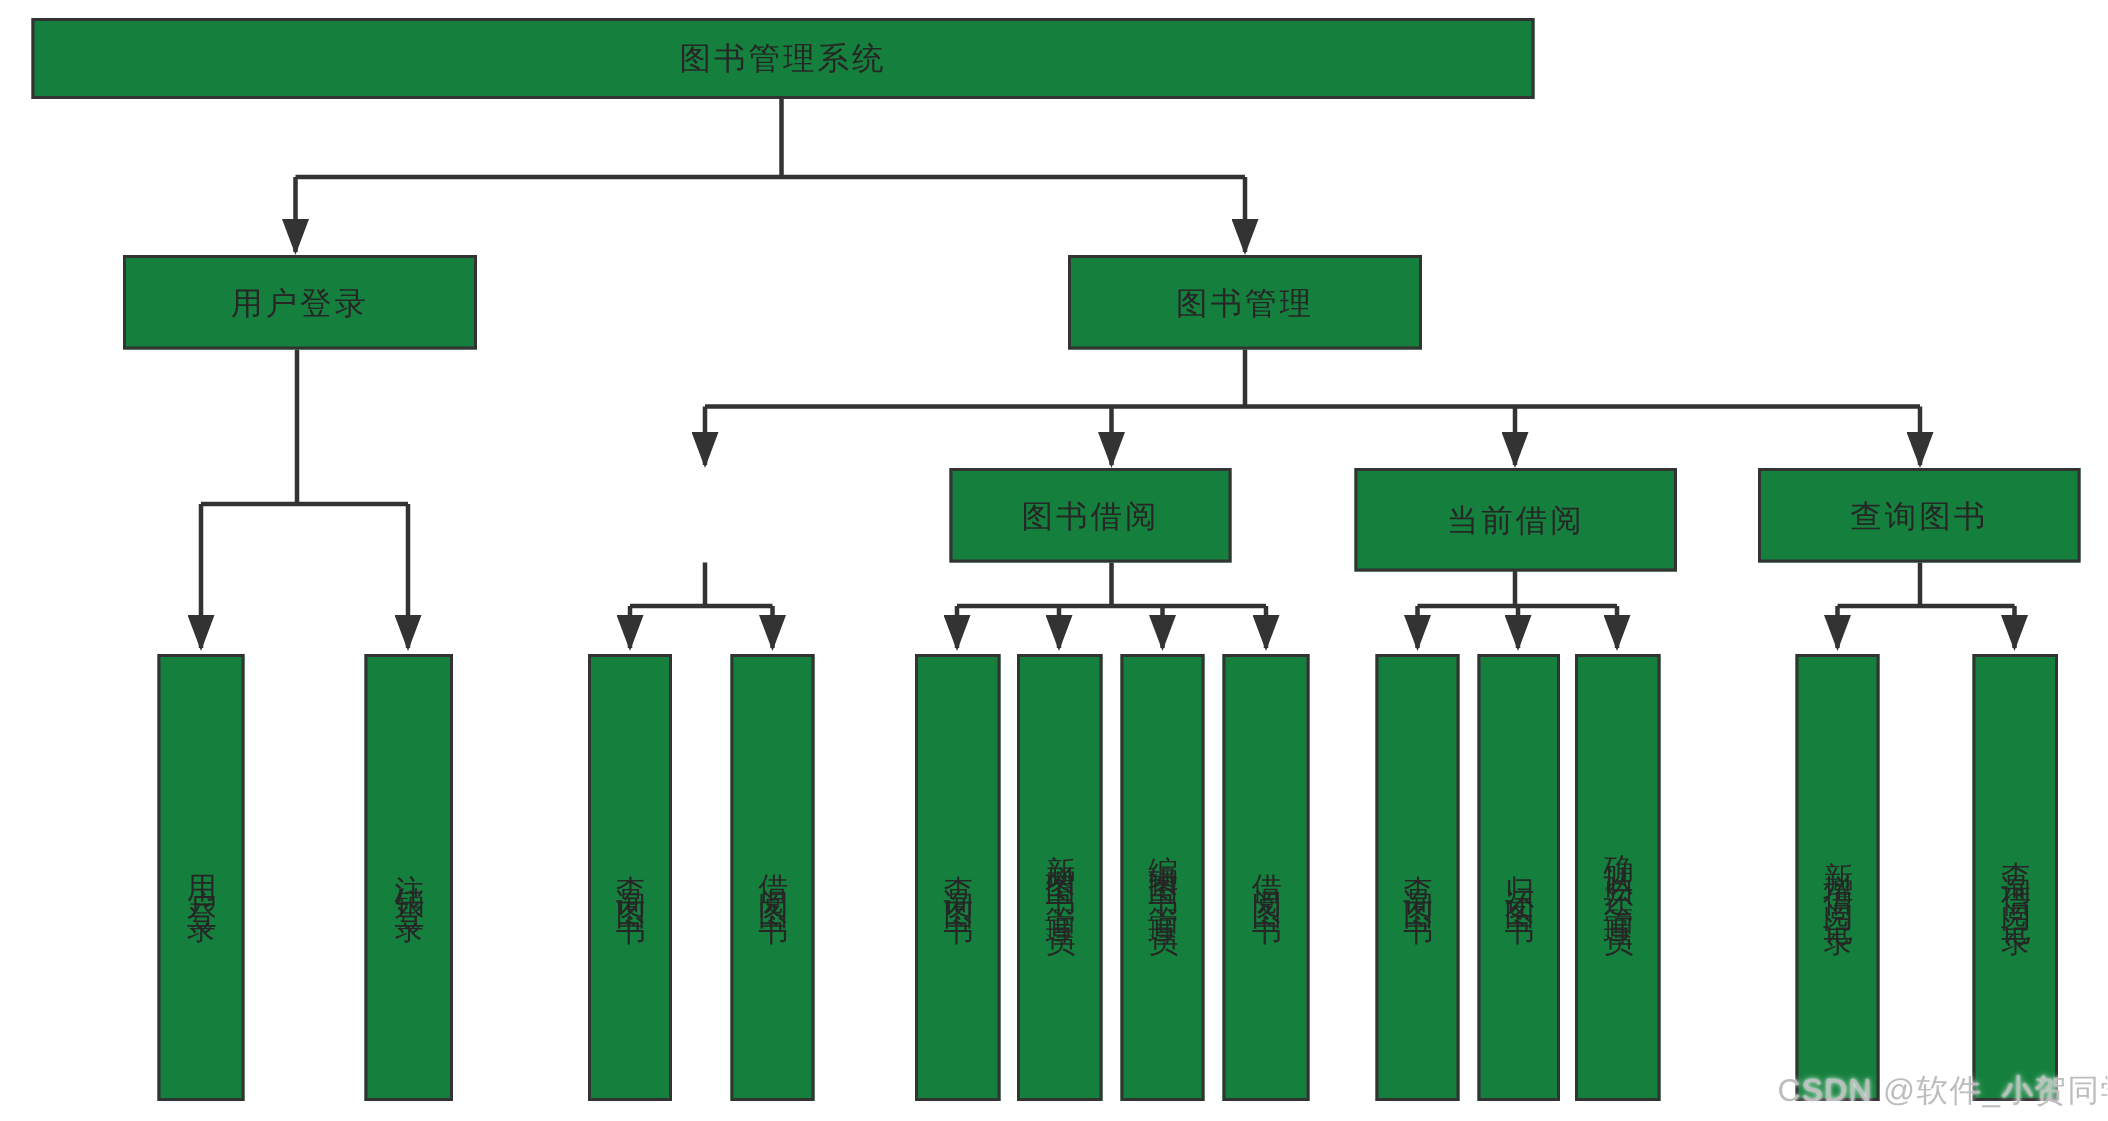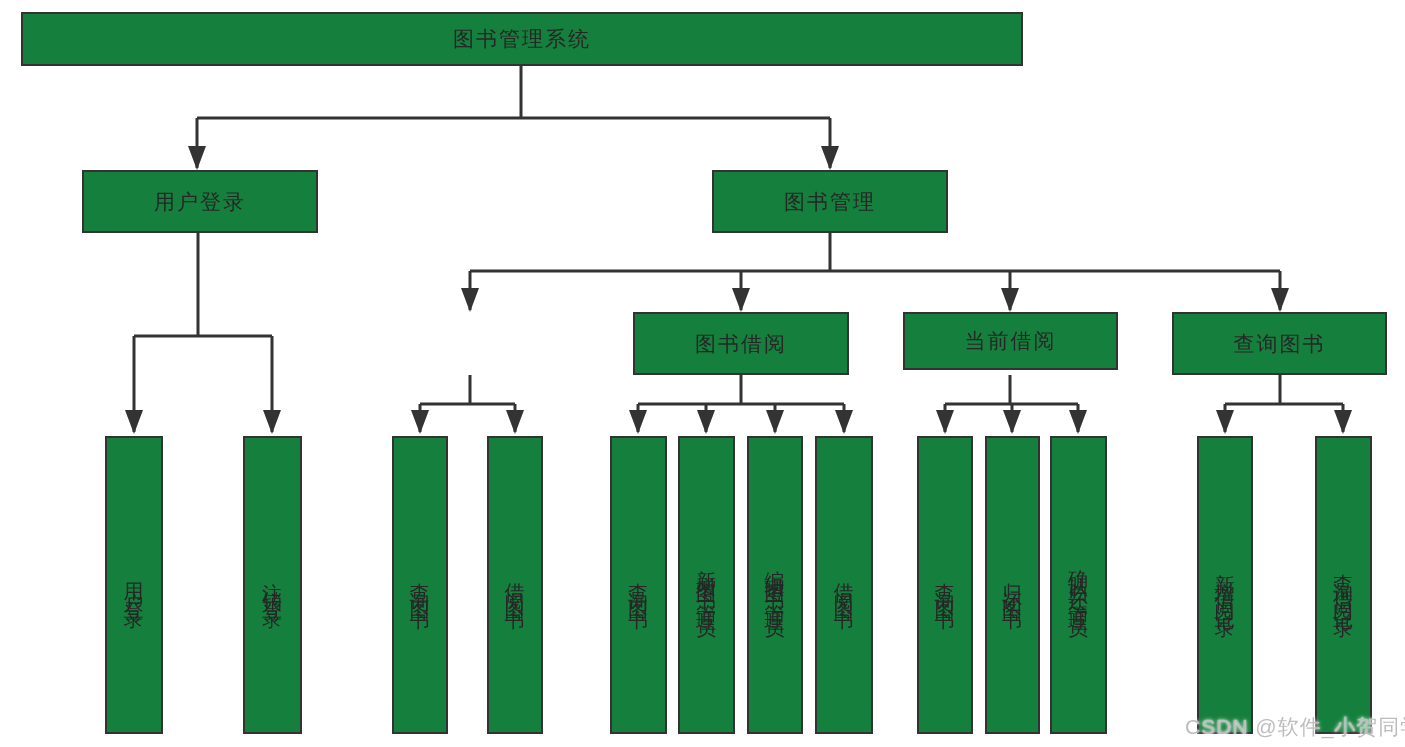--- a/index.html
+++ b/index.html
@@ -91,24 +91,24 @@
     <span>图书管理系统</span>
   </div>
 
   <div class="box hbox" style="left:82px;top:170px;width:236px;height:63px">
     <span>用户登录</span>
   </div>
   <div class="box hbox" style="left:712px;top:170px;width:236px;height:63px">
     <span>图书管理</span>
   </div>
 
-  <div class="box hbox" style="left:633px;top:312px;width:216px;height:63px">
+  <div class="box hbox" style="left:633px;top:312px;width:188px;height:63px">
     <span>图书借阅</span>
   </div>
-  <div class="box hbox" style="left:903px;top:312px;width:215px;height:58px">
+  <div class="box hbox" style="left:903px;top:312px;width:215px;height:69px">
     <span>当前借阅</span>
   </div>
   <div class="box hbox" style="left:1172px;top:312px;width:215px;height:63px">
     <span>查询图书</span>
   </div>
 
   <div class="box vbox" style="left:105px;top:436px;width:58px;height:298px">
     <span>用户登录</span>
   </div>
   <div class="box vbox" style="left:243px;top:436px;width:59px;height:298px">

